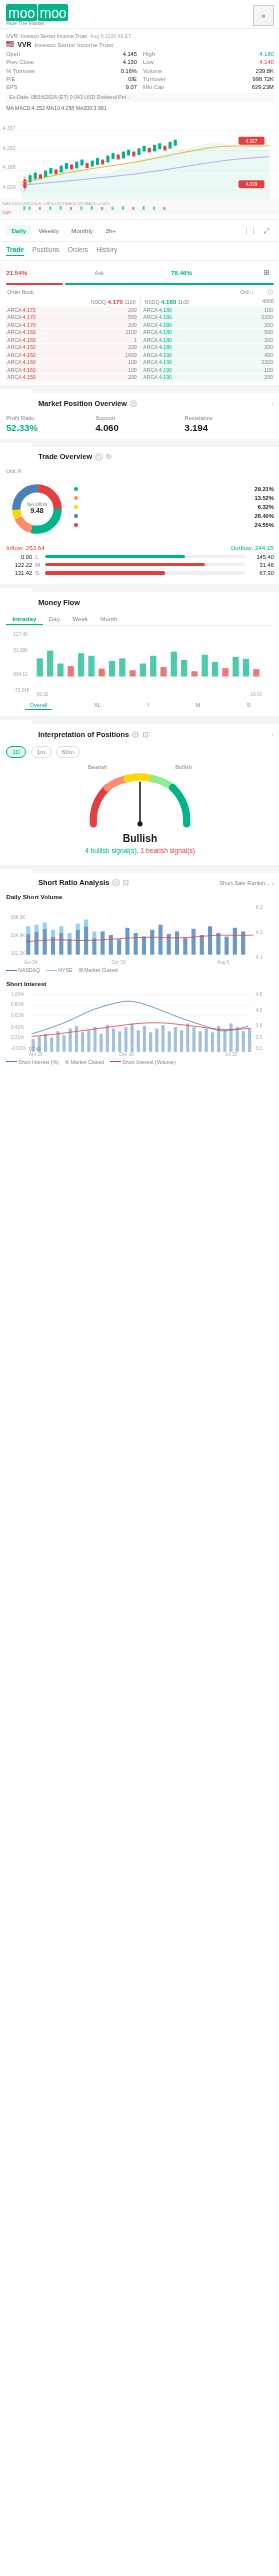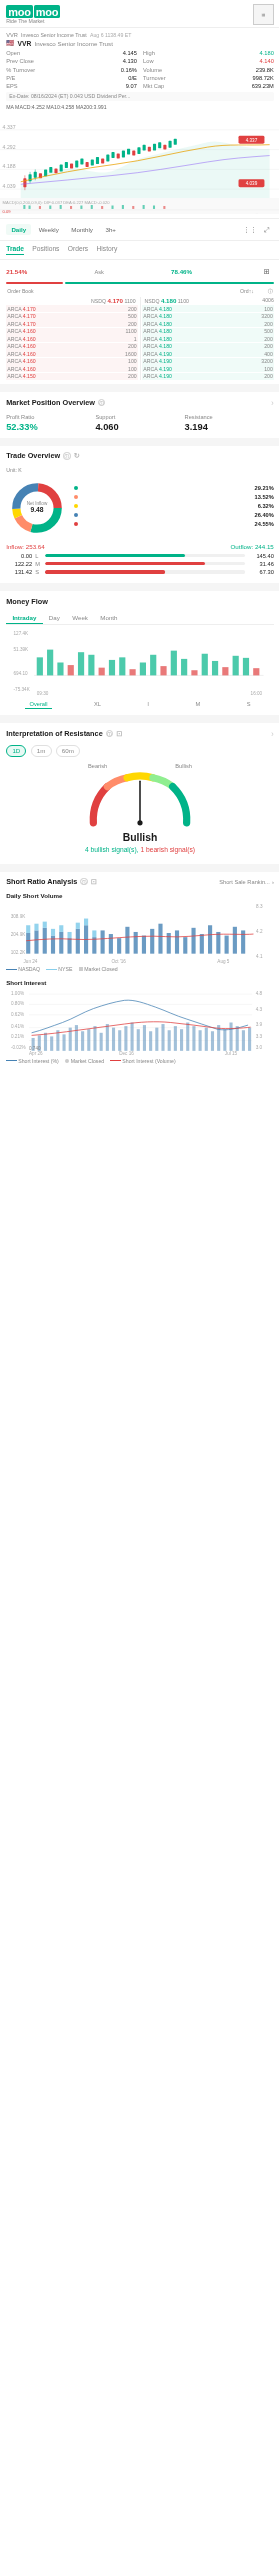--- a/index.html
+++ b/index.html
@@ -1,20 +1,20 @@
 <!DOCTYPE html>
 <html style="font-size:8.3px"><head>
   <meta charset="utf-8">
   <style>
     * { margin: 0; padding: 0; box-sizing: border-box; }
     body { background: #fff; font-family: -apple-system, BlinkMacSystemFont, 'Helvetica Neue', Arial, sans-serif; width: 280px; overflow-x: hidden; color: #1a1a1a; font-size: 6.7px; }
     
     
     .header { background: #fff; padding: 4.1px 6.2px 2.1px; border-bottom: 0.5px solid #eee; display: flex; align-items: center; justify-content: space-between; }
-    .logo { color: #000; font-weight: 700; font-size: 11px; letter-spacing: -0.3px; }
+    .logo { color: #000; font-weight: 400; font-size: 14px; letter-spacing: -0.3px; }
     .logo span { background: #00b388; color: #fff; padding: 0.5px 2.1px; border-radius: 1.6px; margin-right: 1px; }
     .tagline { font-size: 5.2px; color: #888; }
     .qr-placeholder { width: 21px; height: 21px; border: 0.5px solid #ccc; background: #f5f5f5; display: flex; align-items: center; justify-content: center; font-size: 4.1px; color: #999; }
 
     
     .stock-section { padding: 4.1px 6.2px 2.1px; }
     .stock-ticker { font-size: 5.7px; color: #666; margin-bottom: 1px; }
     .stock-ticker span { color: #888; }
     .stock-name { font-size: 6.7px; font-weight: 600; color: #222; margin-bottom: 2.1px; display: flex; align-items: center; gap: 3.1px; }
     .price-row { display: flex; align-items: baseline; gap: 4.1px; margin: 3.1px 0; }
@@ -48,21 +48,21 @@
     .action-tab { font-size: 6.7px; color: #888; cursor: pointer; padding-bottom: 2.1px; }
     .action-tab.active { color: #00b388; border-bottom: 1px solid #00b388; font-weight: 600; }
 
     
     .order-book { padding: 4.1px 6.2px; }
     .ob-header { display: flex; justify-content: space-between; align-items: center; margin-bottom: 3.1px; }
     .ob-bid { color: #e04040; font-size: 6.2px; font-weight: 600; }
     .ob-ask { color: #00b388; font-size: 6.2px; font-weight: 600; }
 
     
-    .section-header { display: flex; align-items: center; justify-content: space-between; padding: 5.2px 6.2px 3.1px; border-top: 4.1px solid #f5f5f5; }
+    .section-header { display: flex; align-items: center; justify-content: space-between; padding: 5.2px 6.2px 3.1px; border-top: 4.1px solid #f5f5f5; margin-left: 32px; }
     .section-title { font-size: 7.3px; font-weight: 700; color: #1a1a1a; display: flex; align-items: center; gap: 3.1px; }
     .section-arrow { color: #ccc; font-size: 8.3px; }
     .info-icon { color: #bbb; font-size: 6.2px; border: 0.5px solid #ccc; border-radius: 50%; width: 7.3px; height: 7.3px; display: inline-flex; align-items: center; justify-content: center; font-size: 4.7px; }
 
     
     .market-pos { padding: 3.1px 6.2px 6.2px; }
     .mpos-grid { display: flex; gap: 0; }
     .mpos-item { flex: 1; }
     .mpos-label { font-size: 5.7px; color: #888; margin-bottom: 2.1px; }
     .mpos-value { font-size: 9.3px; font-weight: 700; color: #1a1a1a; }
@@ -513,21 +513,21 @@
     <div class="mf-btab">XL</div>
     <div class="mf-btab">l</div>
     <div class="mf-btab">M</div>
     <div class="mf-btab">S</div>
   </div>
 </div>
 
 <div class="section-divider"></div>
 <div class="section-header">
   <span class="section-title">
-    <span>Interpretation of Resistance</span>
+    <span>Interpretation of Positions</span>
     <span class="info-icon">ⓘ</span>
     <span style="color:#bbb;font-size:7.3px;cursor:pointer;">⊡</span>
   </span>
   <span class="section-arrow">›</span>
 </div>
 <div class="indicators">
   <div class="ind-period-tabs">
     <div class="ind-ptab active">1D</div>
     <div class="ind-ptab">1m</div>
     <div class="ind-ptab">60m</div>

